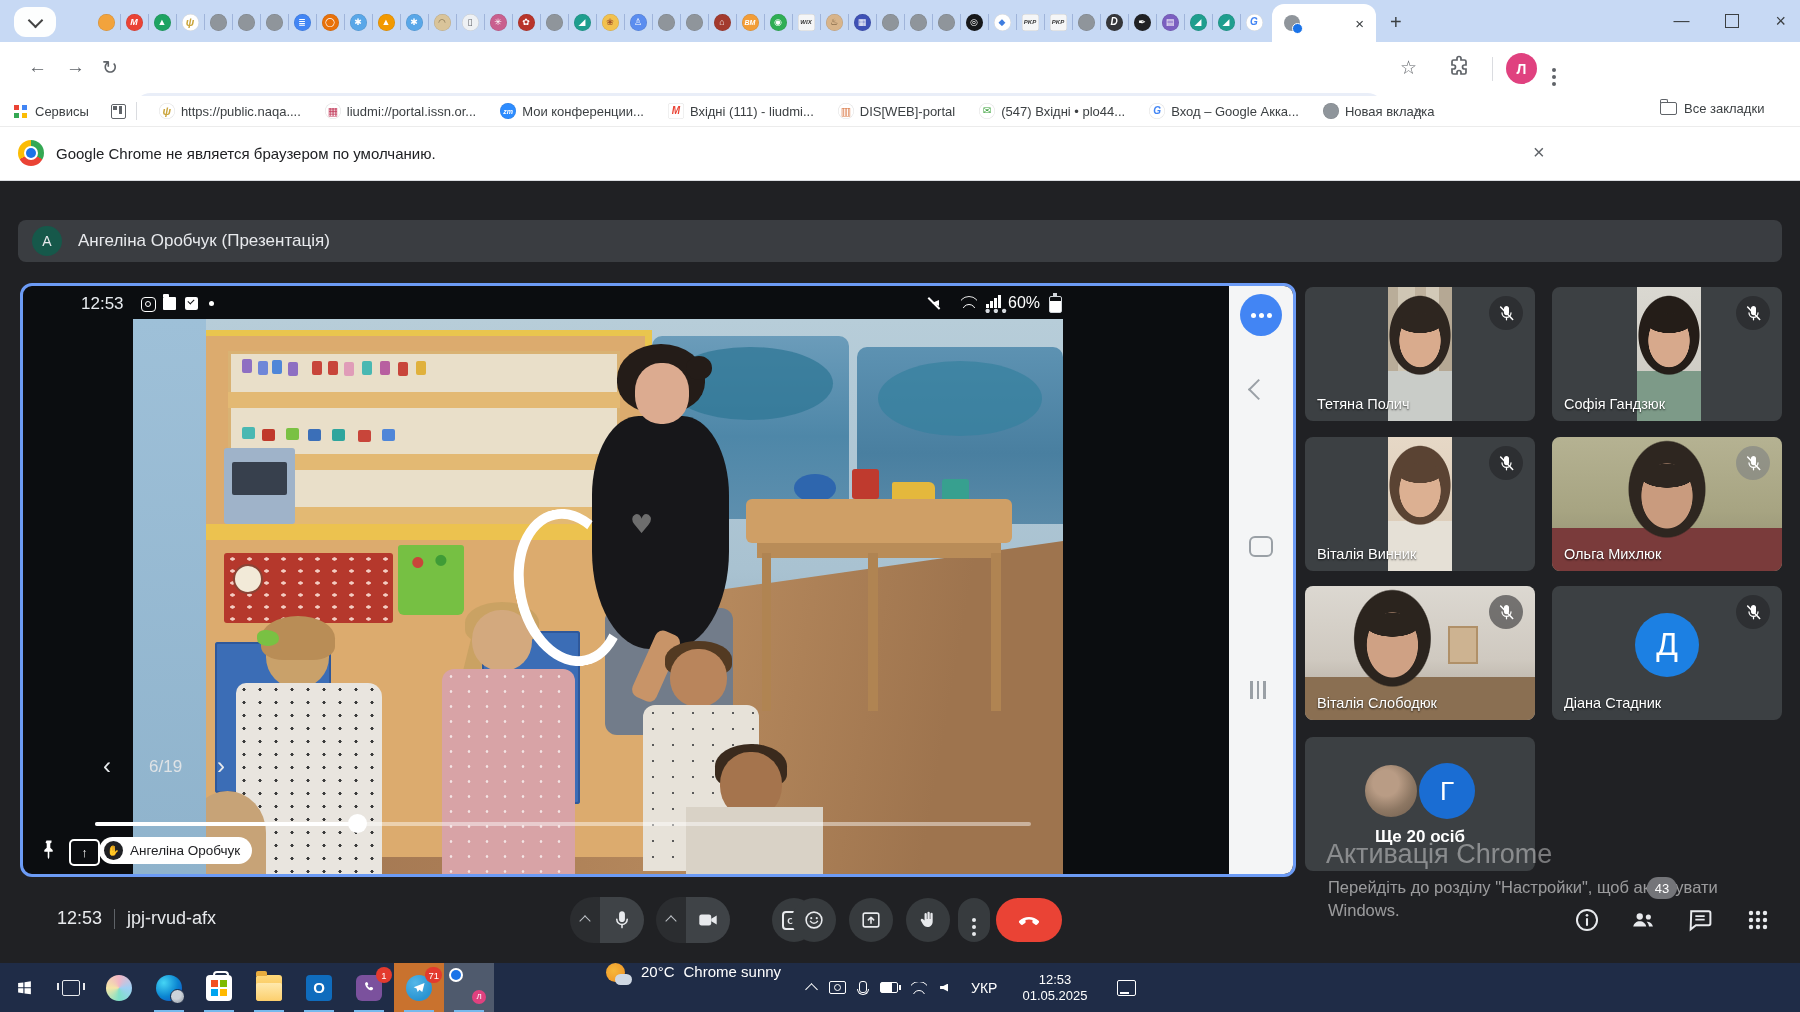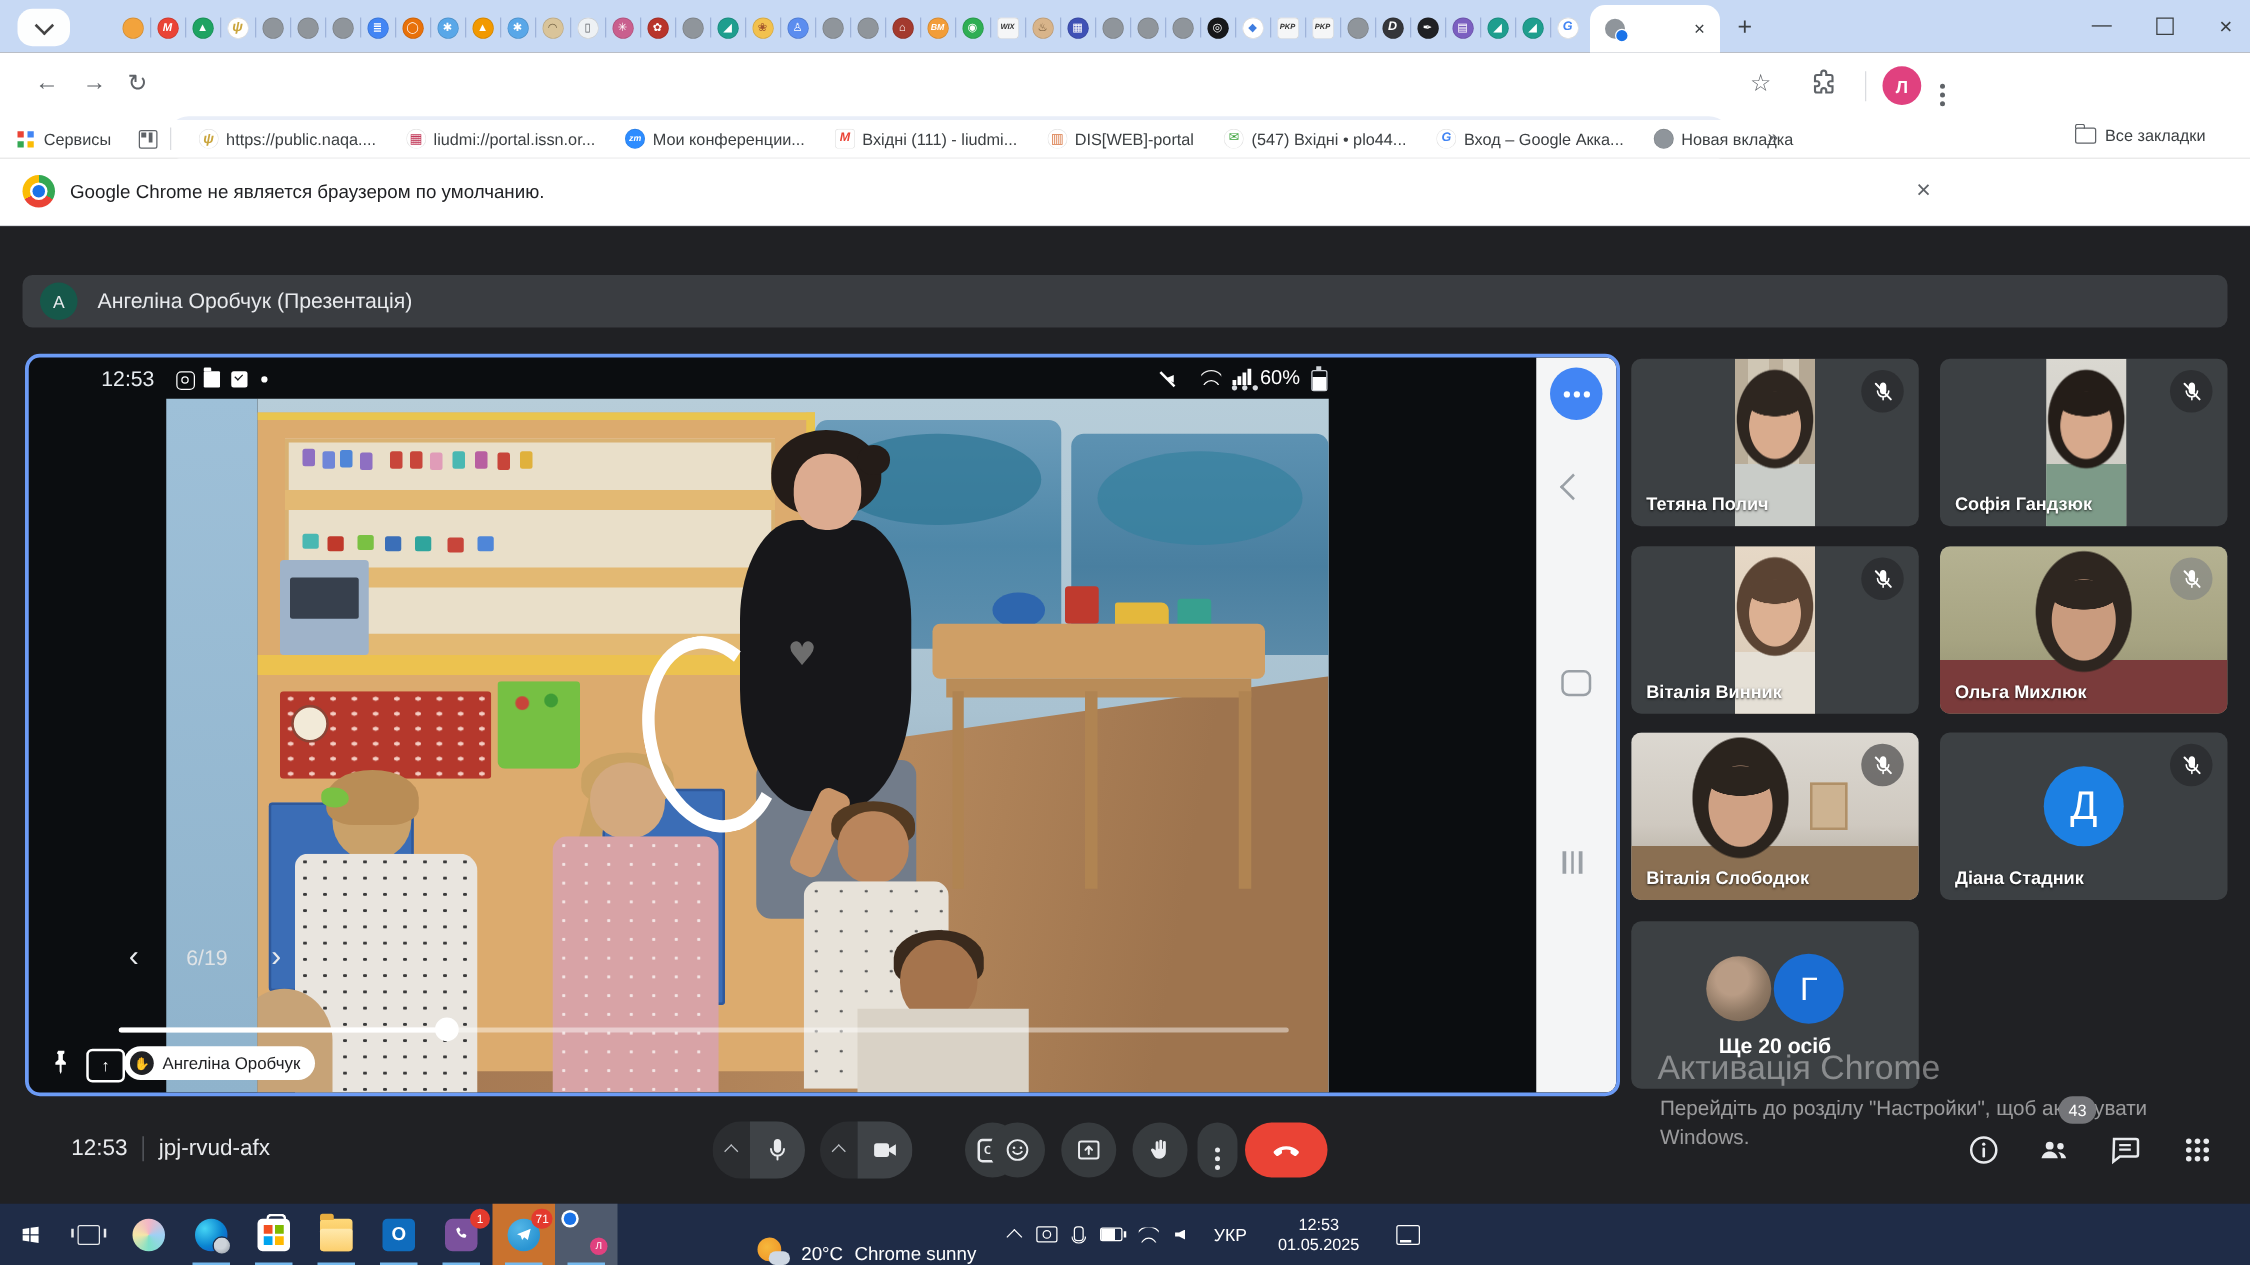--- a/index.html
+++ b/index.html
@@ -220,21 +220,21 @@
   .person{position:absolute;inset:0;background:
     radial-gradient(22px 10px at var(--px,50%) 27%,var(--hair) 97%,transparent),
     radial-gradient(21px 27px at var(--px,50%) 40%,var(--skin) 97%,transparent),
     radial-gradient(31px 40px at var(--px,50%) 36%,var(--hair) 97%,transparent),
     linear-gradient(transparent 63%,var(--shirt) 63%);}
   .person.big{background:
     radial-gradient(27px 12px at var(--px,50%) 29%,var(--hair) 97%,transparent),
     radial-gradient(26px 33px at var(--px,50%) 44%,var(--skin) 97%,transparent),
     radial-gradient(39px 49px at var(--px,50%) 39%,var(--hair) 97%,transparent),
     linear-gradient(transparent 68%,var(--shirt) 68%);}
-  .pname{position:absolute;left:12px;bottom:9px;color:#fff;font-size:14.5px;text-shadow:0 1px 2px rgba(0,0,0,.8);font-weight:bold;}
+  .pname{position:absolute;left:12px;bottom:9px;color:#fff;font-size:14.5px;text-shadow:0 1px 2px rgba(0,0,0,.8);}
   .micoff{position:absolute;right:12px;top:9px;width:34px;height:34px;border-radius:50%;background:rgba(32,33,36,.55);
     display:flex;align-items:center;justify-content:center;}
   .micoff.lt{background:rgba(120,124,130,.55);}
   .micoff svg{width:19px;height:19px;}
   
   .t1 .strip{left:36%;width:28%;background:linear-gradient(90deg,#b9ad99 0 16%,#cfc6b4 16% 42%,#beb19d 42% 60%,#d2c9b8 60% 80%,#b5a894 80%);}
   .t2 .strip{left:37%;width:28%;background:linear-gradient(180deg,#dad8d1,#c9c7bf);}
   .t3 .strip{left:36%;width:28%;background:linear-gradient(180deg,#e6d8c6,#d8c8b4);}
   .t4 .pvid{background:linear-gradient(180deg,#b5b292 0%,#a7a482 55%,#8f8c6e 100%);}
   .t5 .pvid{background:linear-gradient(180deg,#dcd8d1 0%,#cfc9c0 55%,#a89f92 100%);}
@@ -313,21 +313,21 @@
   #ic-expl::after{content:"";position:absolute;left:0;top:8px;width:26px;height:18px;background:linear-gradient(180deg,#ffe9ad,#fccf6d);border-radius:2px 2px 3px 3px;}
   #ic-outl{background:#0f6cbd;border-radius:4px;color:#fff;font-size:15px;font-weight:bold;display:flex;align-items:center;justify-content:center;}
   #ic-viber{background:#7b519d;border-radius:6px;display:flex;align-items:center;justify-content:center;}
   #ic-viber svg{width:15px;height:15px;}
   #ic-tg{border-radius:50%;background:radial-gradient(circle at 35% 30%,#54b7e8,#2a94d2 70%);display:flex;align-items:center;justify-content:center;}
   #ic-tg svg{width:14px;height:14px;}
   .tbadge{position:absolute;right:2px;top:4px;min-width:16px;height:16px;border-radius:8px;background:#e33a2e;color:#fff;
     font-size:9.5px;display:flex;align-items:center;justify-content:center;padding:0 3px;box-sizing:border-box;}
   #chromeL{position:absolute;right:-4px;bottom:-3px;width:14px;height:14px;border-radius:50%;background:#e0417f;color:#fff;
     font-size:8px;display:flex;align-items:center;justify-content:center;}
-  #tb-weather{display:flex;align-items:flex-end;gap:9px;margin-left:112px;color:#fff;font-size:15px;}
+  #tb-weather{display:flex;align-items:flex-start;gap:9px;margin-left:112px;color:#fff;font-size:15px;}
   #wicon{width:26px;height:22px;position:relative;}
   #wicon::before{content:"";position:absolute;left:0;top:0;width:19px;height:19px;border-radius:50%;background:radial-gradient(circle at 40% 40%,#f6b83c,#ee8f23);}
   #wicon::after{content:"";position:absolute;right:0;bottom:0;width:17px;height:11px;border-radius:8px;background:#cfd8e3;}
   #tb-tray{display:flex;align-items:center;gap:13px;margin-left:26px;color:#fff;}
   .tr-chev{width:8px;height:8px;border-left:1.8px solid #fff;border-top:1.8px solid #fff;transform:rotate(45deg);margin-top:3px;}
   .tr-mon{width:15px;height:11px;border:1.6px solid #fff;border-radius:2px;position:relative;}
   .tr-mon::after{content:"";position:absolute;left:4px;top:2px;width:5px;height:5px;border:1.4px solid #fff;border-radius:50%;}
   .tr-mic{width:6px;height:10px;border:1.6px solid #fff;border-radius:3px;position:relative;margin-top:-2px;}
   .tr-mic::after{content:"";position:absolute;left:-3px;top:7px;width:10px;height:5px;border:1.6px solid #fff;border-top:none;border-radius:0 0 6px 6px;}
   .tr-batt{width:16px;height:9px;border:1.5px solid #fff;border-radius:2px;position:relative;background:linear-gradient(90deg,#fff 70%,transparent 70%);}

